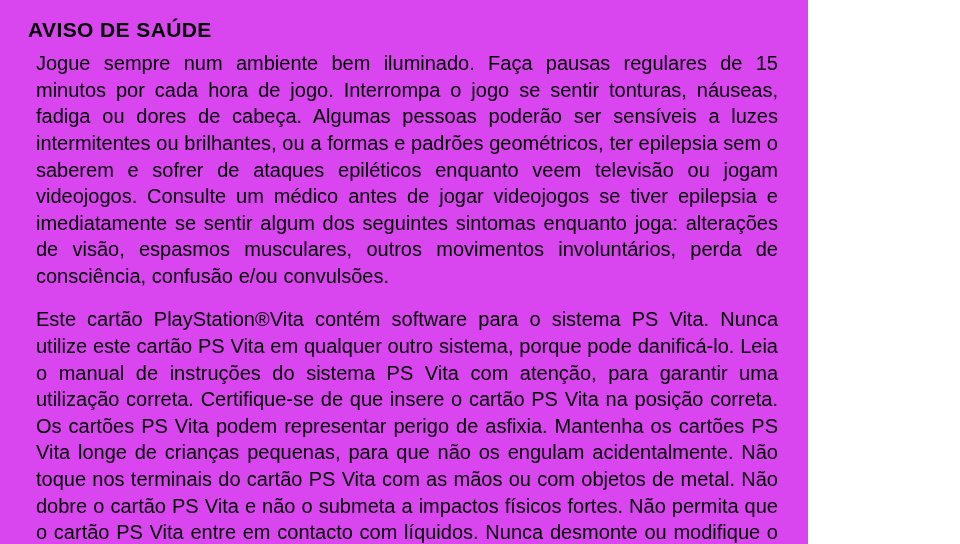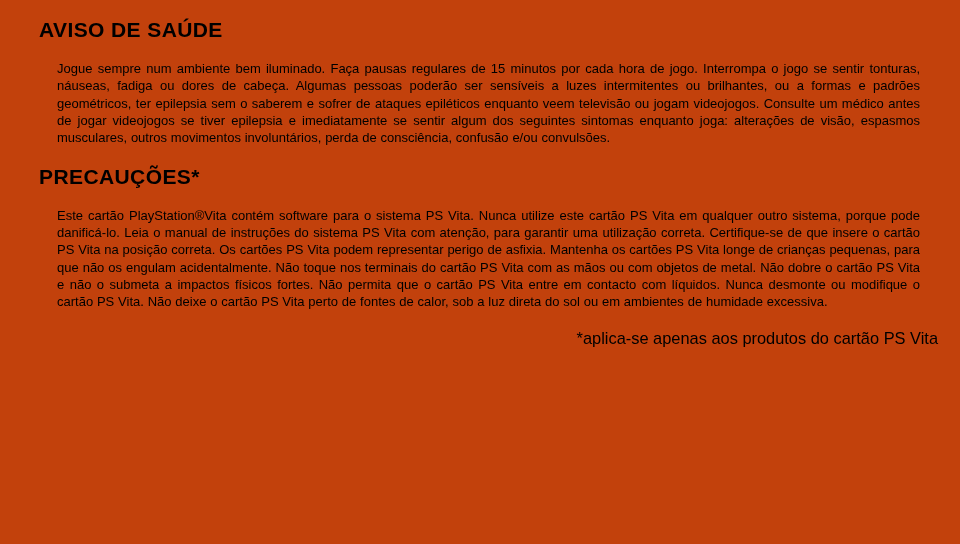--- a/index.html
+++ b/index.html
@@ -9,43 +9,43 @@
   }
   body {
     width: 960px;
     height: 544px;
     font-family: "Liberation Sans", sans-serif;
     color: #000000;
     overflow: hidden;
   }
   .page {
     box-sizing: border-box;
-    width: 960px;
+    width: 808px;
     height: 544px;
-    padding: 18px 22px 0 39px;
-    background: #c2410c;
+    padding: 18px 22px 0 28px;
+    background: #d946ef;
   }
   .section {
     margin: 0;
   }
   .section-title {
     font-size: 21px;
     font-weight: bold;
     letter-spacing: 0.4px;
     margin: 0 0 3px 0;
     line-height: 1.15;
   }
   .section + .section {
     margin-top: 17px;
   }
   .body-text {
-    font-size: 13px;
+    font-size: 20px;
     line-height: 1.33;
     text-align: justify;
-    margin: 18px;
+    margin: 8px;
     hyphens: none;
     word-spacing: 0.2px;
   }
   #precaucoes-text {
     text-align: justify;
   }
   .footnote {
     font-size: 16.4px;
     line-height: 1.33;
     margin: 17px 0 0 0;
@@ -60,18 +60,17 @@
 <body>
 
 <div class="page">
 
   <div class="section">
     <h1 class="section-title">AVISO DE SAÚDE</h1>
     <p class="body-text">Jogue sempre num ambiente bem iluminado. Faça pausas regulares de 15 minutos por cada hora de jogo. Interrompa o jogo se sentir tonturas, náuseas, fadiga ou dores de cabeça. Algumas pessoas poderão ser sensíveis a luzes intermitentes ou brilhantes, ou a formas e padrões geométricos, ter epilepsia sem o saberem e sofrer de ataques epiléticos enquanto veem televisão ou jogam videojogos. Consulte um médico antes de jogar videojogos se tiver epilepsia e imediatamente se sentir algum dos seguintes sintomas enquanto joga: alterações de visão, espasmos musculares, outros movimentos involuntários, perda de consciência, confusão e/ou convulsões.</p>
   </div>
 
   <div class="section">
-    <h1 class="section-title">PRECAUÇÕES*</h1>
     <p class="body-text" id="precaucoes-text">Este cartão PlayStation®Vita contém software para o sistema PS Vita. Nunca utilize este cartão PS Vita em qualquer outro sistema, porque pode danificá-lo. Leia o manual de instruções do sistema PS Vita com atenção, para garantir uma utilização correta. Certifique-se de que insere o cartão PS Vita na posição correta. Os cartões PS Vita podem representar perigo de asfixia. Mantenha os cartões PS Vita longe de crianças pequenas, para que não os engulam acidentalmente. Não toque nos terminais do cartão PS Vita com as mãos ou com objetos de metal. Não dobre o cartão PS Vita e não o submeta a impactos físicos fortes. Não permita que o cartão PS Vita entre em contacto com líquidos. Nunca desmonte ou modifique o cartão PS Vita. Não deixe o cartão PS Vita perto de fontes de calor, sob a luz direta do sol ou em ambientes de humidade excessiva.</p>
     <p class="footnote">*aplica-se apenas aos produtos do cartão PS Vita</p>
   </div>
 
 </div>
 
 </body></html>

